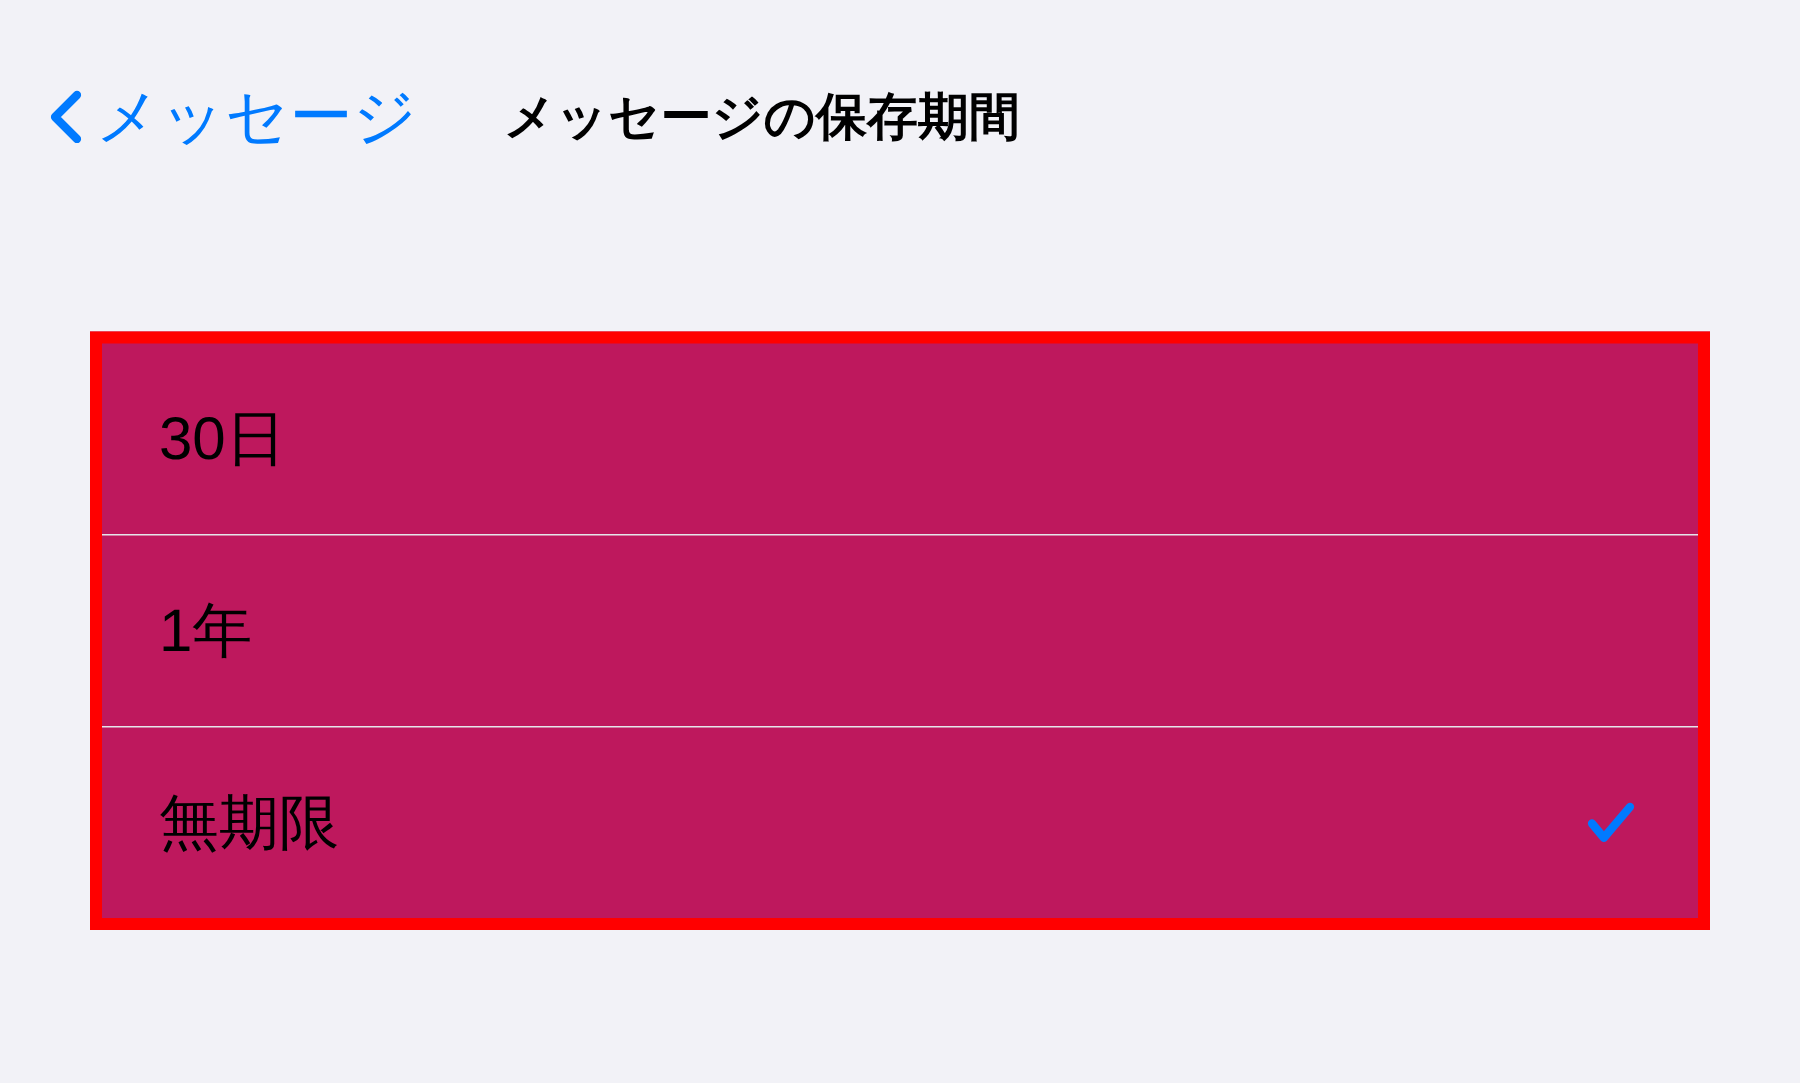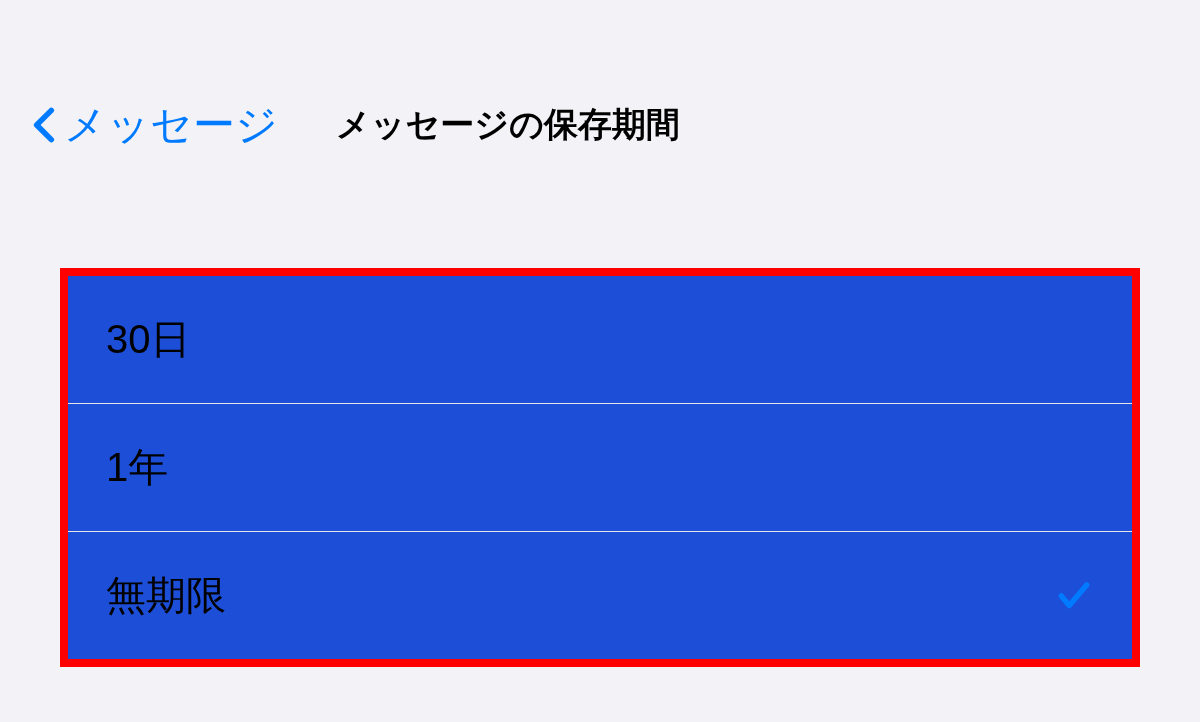--- a/index.html
+++ b/index.html
@@ -12,21 +12,20 @@
       height: 722px;
       background: #f2f2f7;
       font-family: -apple-system, "Hiragino Sans", "Hiragino Kaku Gothic ProN", sans-serif;
       overflow: hidden;
     }
     .header {
       display: flex;
       align-items: center;
       padding: 50px 26px 40px 30px;
       gap: 8px;
-      margin-top: 47px;
     }
     .back-button {
       display: flex;
       align-items: center;
       gap: 6px;
       color: #007aff;
       cursor: pointer;
       font-size: 42px;
       font-weight: 400;
     }
@@ -42,21 +41,21 @@
       height: 38px;
     }
     .title {
       font-size: 34px;
       font-weight: 600;
       color: #000;
       margin-left: 50px;
     }
     .list-container {
       margin: 75px 60px 0 60px;
-      background: #1d4ed8;
+      background: #be185d;
       border: 8px solid #ff0000;
     }
     .list-item {
       display: flex;
       align-items: center;
       justify-content: space-between;
       padding: 36px 38px;
       font-size: 40px;
       color: #000;
       border-bottom: 1px solid #e5e5ea;

